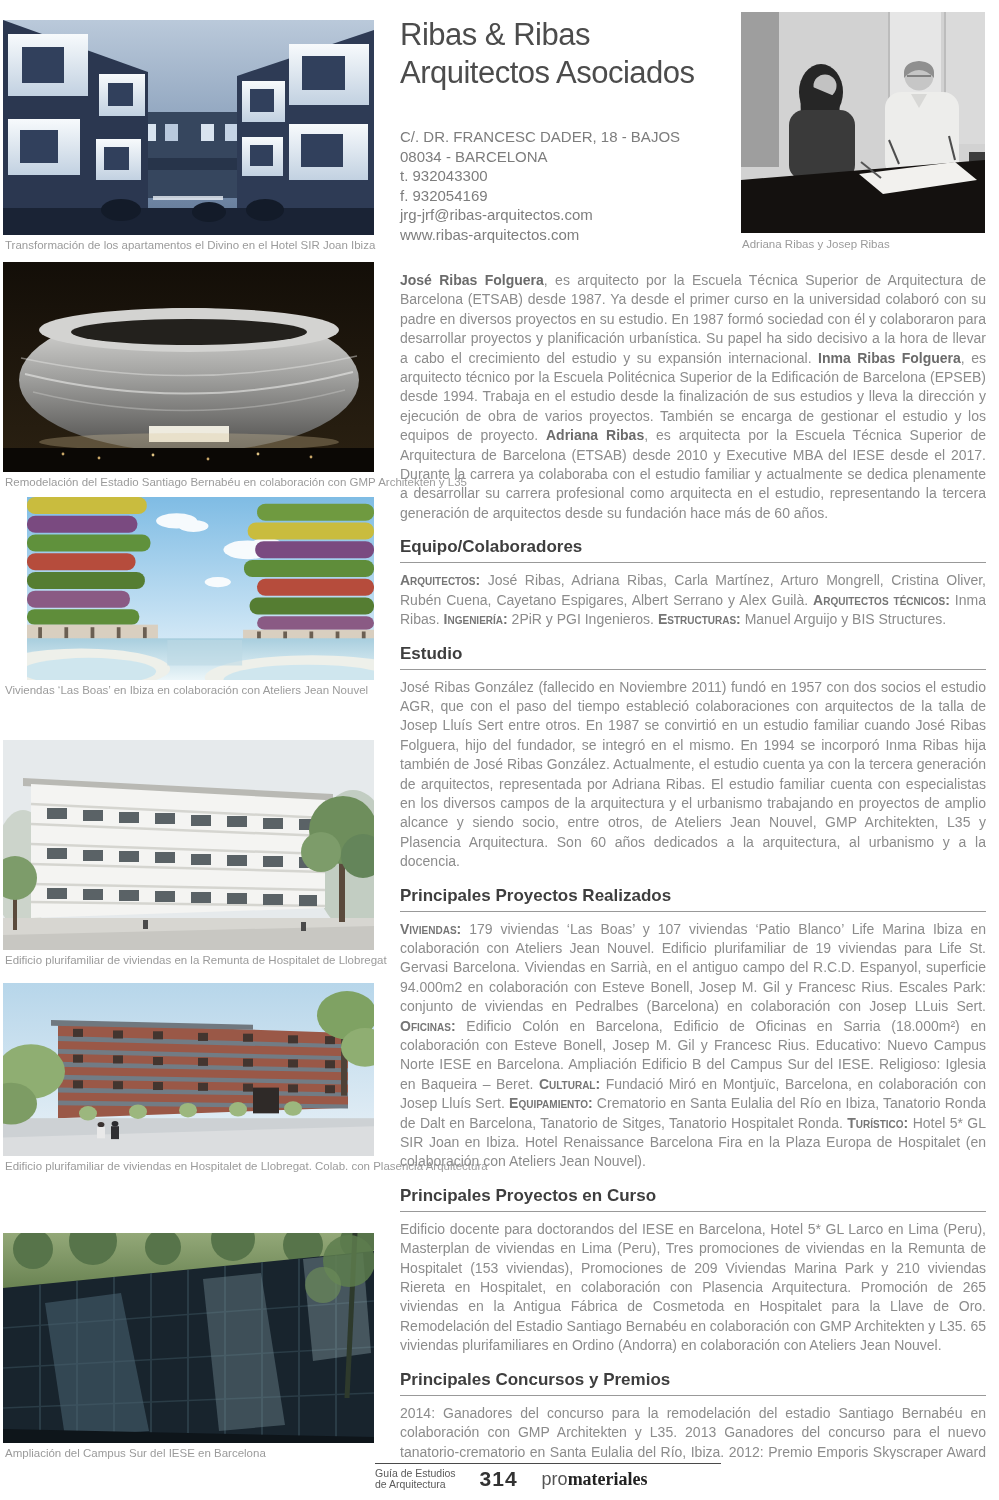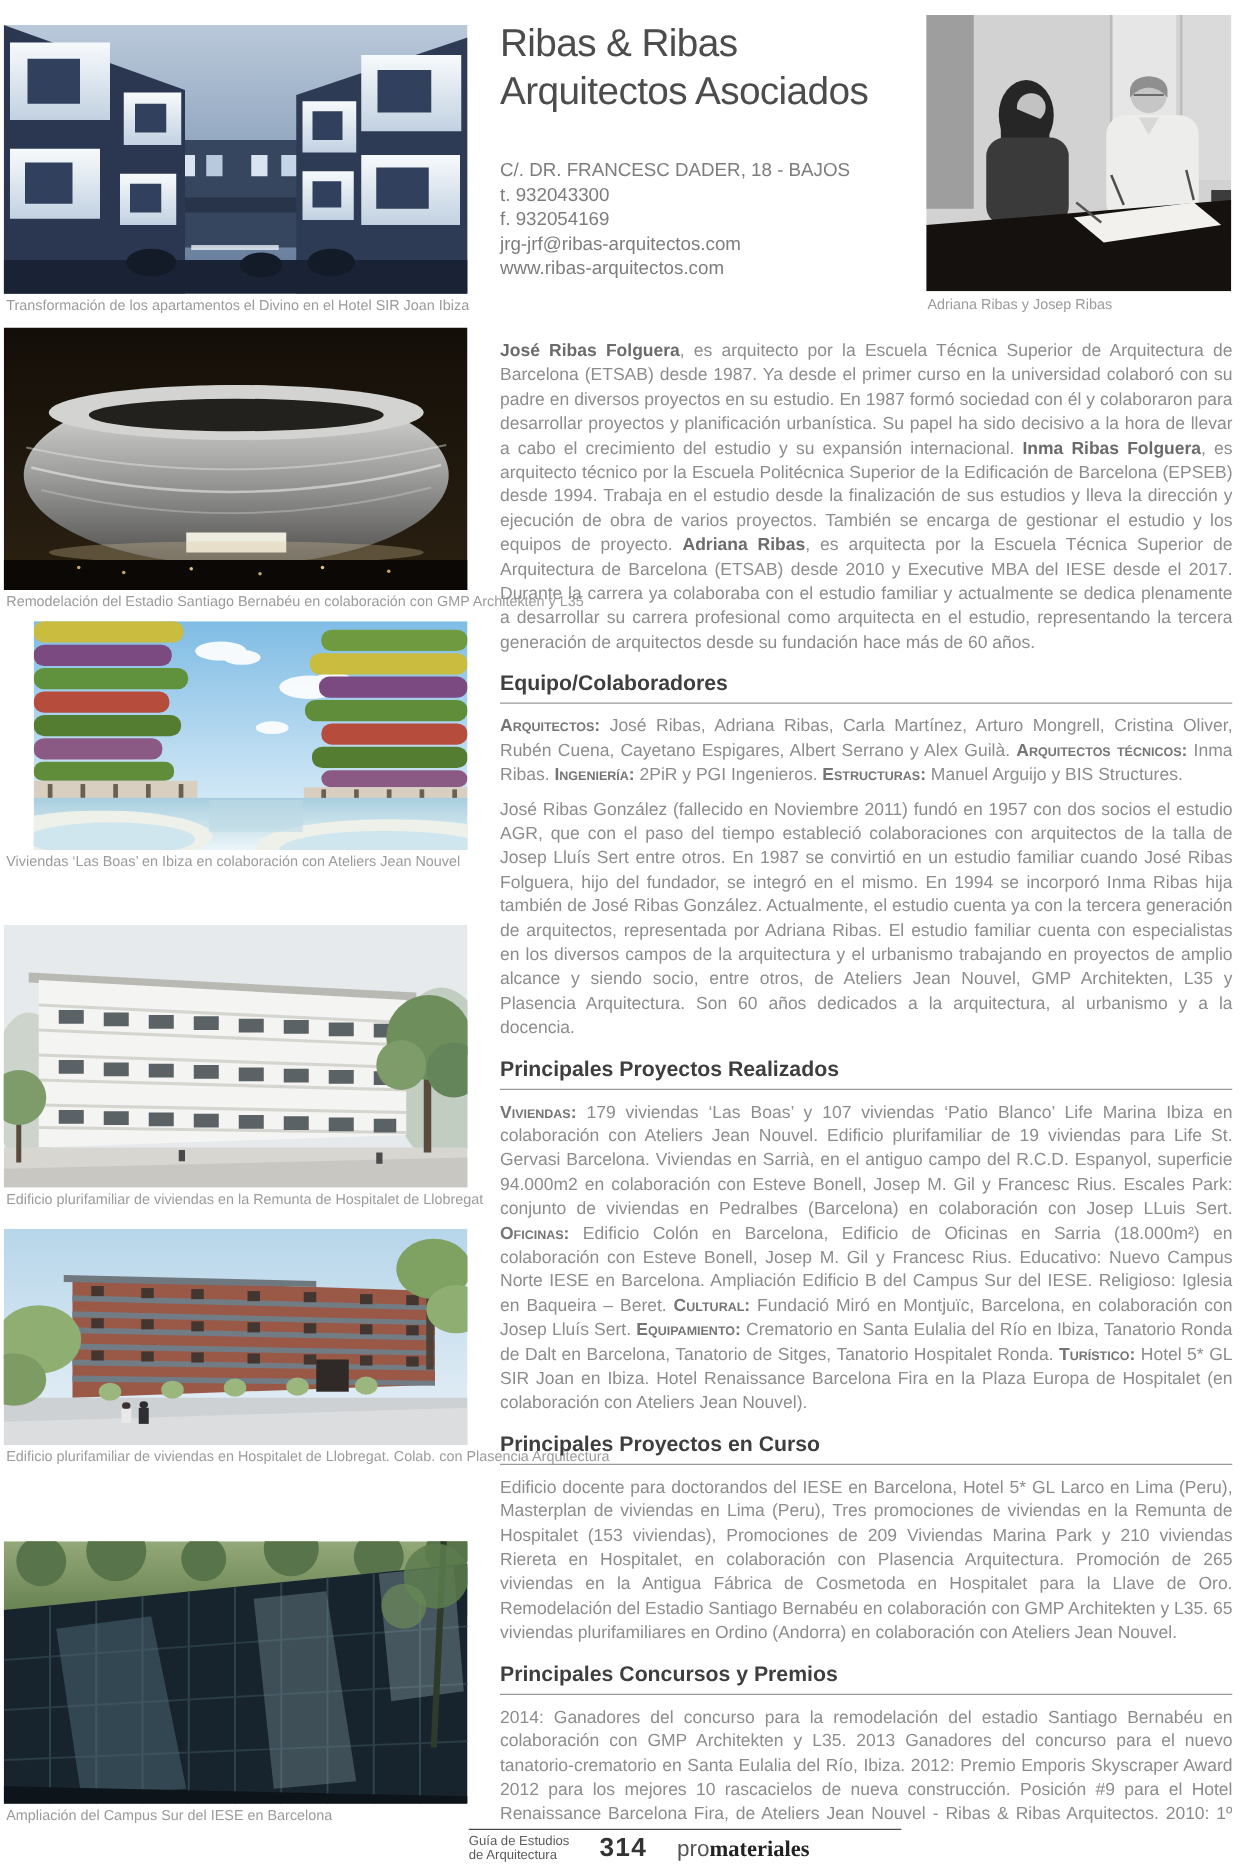--- a/index.html
+++ b/index.html
@@ -351,20 +351,21 @@
     <figcaption>Ampliación del Campus Sur del IESE en Barcelona</figcaption>
   </figure>
 
   <div class="title">
     <div>Ribas &amp; Ribas</div>
     <div>Arquitectos Asociados</div>
   </div>
 
   <div class="address">
     <div>C/. DR. FRANCESC DADER, 18 - BAJOS</div>
+    <div>08034 - BARCELONA</div>
     <div>t. 932043300</div>
     <div>f. 932054169</div>
     <div class="link">jrg-jrf@ribas-arquitectos.com</div>
     <div class="link">www.ribas-arquitectos.com</div>
   </div>
 
   <figure class="people">
     <svg viewBox="0 0 244 221" preserveAspectRatio="none">
       <rect width="244" height="221" fill="#d2d2d2"></rect>
       <rect x="0" y="0" width="38" height="155" fill="#9e9e9e"></rect>
@@ -400,20 +401,21 @@
     </section>
 
     <section class="sec">
       <h2>Equipo/Colaboradores</h2>
       <div class="body">
           <p><strong class="sc">Arquitectos:</strong> José Ribas, Adriana Ribas, Carla Martínez, Arturo Mongrell, Cristina Oliver, Rubén Cuena, Cayetano Espigares, Albert Serrano y Alex Guilà. <strong class="sc">Arquitectos técnicos:</strong> Inma Ribas. <strong class="sc">Ingeniería:</strong> 2PiR y PGI Ingenieros. <strong class="sc">Estructuras:</strong> Manuel Arguijo y BIS Structures.</p>
         </div>
     </section>
 
     <section class="sec">
+      <h2>Estudio</h2>
       <div class="body">
           <p>José Ribas González (fallecido en Noviembre 2011) fundó en 1957 con dos socios el estudio AGR, que con el paso del tiempo estableció colaboraciones con arquitectos de la talla de Josep Lluís Sert entre otros. En 1987 se convirtió en un estudio familiar cuando José Ribas Folguera, hijo del fundador, se integró en el mismo. En 1994 se incorporó Inma Ribas hija también de José Ribas González. Actualmente, el estudio cuenta ya con la tercera generación de arquitectos, representada por Adriana Ribas. El estudio familiar cuenta con especialistas en los diversos campos de la arquitectura y el urbanismo trabajando en proyectos de amplio alcance y siendo socio, entre otros, de Ateliers Jean Nouvel, GMP Architekten, L35 y Plasencia Arquitectura. Son 60 años dedicados a la arquitectura, al urbanismo y a la docencia.</p>
         </div>
     </section>
 
     <section class="sec">
       <h2>Principales Proyectos Realizados</h2>
       <div class="body">
           <p><strong class="sc">Viviendas:</strong> 179 viviendas ‘Las Boas’ y 107 viviendas ‘Patio Blanco’ Life Marina Ibiza en colaboración con Ateliers Jean Nouvel. Edificio plurifamiliar de 19 viviendas para Life St. Gervasi Barcelona. Viviendas en Sarrià, en el antiguo campo del R.C.D. Espanyol, superficie 94.000m2 en colaboración con Esteve Bonell, Josep M. Gil y Francesc Rius. Escales Park: conjunto de viviendas en Pedralbes (Barcelona) en colaboración con Josep LLuis Sert. <strong class="sc">Oficinas:</strong> Edificio Colón en Barcelona, Edificio de Oficinas en Sarria (18.000m²) en colaboración con Esteve Bonell, Josep M. Gil y Francesc Rius. Educativo: Nuevo Campus Norte IESE en Barcelona. Ampliación Edificio B del Campus Sur del IESE. Religioso: Iglesia en Baqueira – Beret. <strong class="sc">Cultural:</strong> Fundació Miró en Montjuïc, Barcelona, en colaboración con Josep Lluís Sert. <strong class="sc">Equipamiento:</strong> Crematorio en Santa Eulalia del Río en Ibiza, Tanatorio Ronda de Dalt en Barcelona, Tanatorio de Sitges, Tanatorio Hospitalet Ronda. <strong class="sc">Turístico:</strong> Hotel 5* GL SIR Joan en Ibiza. Hotel Renaissance Barcelona Fira en la Plaza Europa de Hospitalet (en colaboración con Ateliers Jean Nouvel).</p>
         </div>

